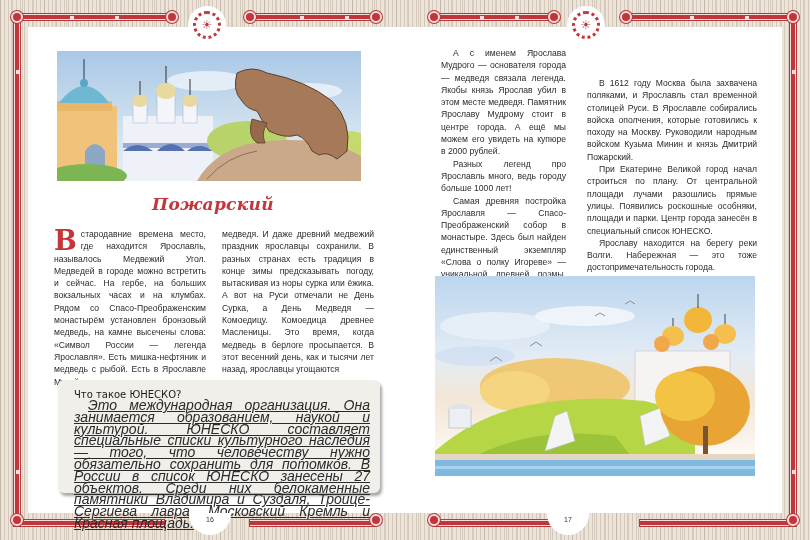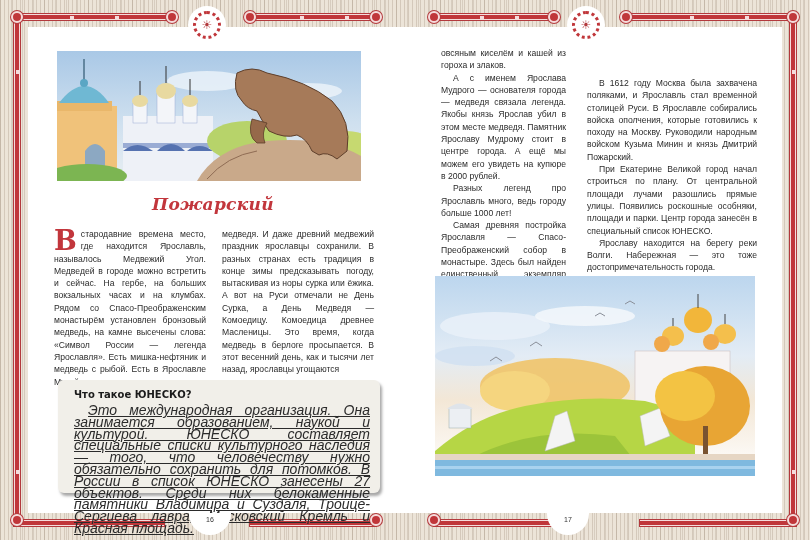--- a/index.html
+++ b/index.html
@@ -130,24 +130,23 @@
       position: absolute;
       left: 58px; top: 380px;
       width: 322px; height: 113px;
       background: #f1efe9;
       border-radius: 6px;
       box-shadow: 2px 3px 3px rgba(0,0,0,0.35);
       padding: 9px 10px 0 16px;
     }
     .sidebar-title {
       font-family: "DejaVu Sans", sans-serif;
-      font-weight: bold;
+      font-weight: normal;
       font-size: 10px;
       color: #1b1b1b;
-      margin-bottom: 5px;
     }
     .sidebar-body {
       font-style: italic;
       font-size: 14px;
       line-height: 11.8px;
       color: #2b2b2b;
       text-align: justify;
       text-indent: 14px;
       text-decoration: underline;
     }
@@ -257,21 +256,20 @@
 <div class="col col-2">
   <p class="noindent">медведя. И даже древний медвежий праздник ярославцы сохранили. В разных странах есть традиция в конце зимы предсказывать погоду, вытаскивая из норы сурка или ёжика. А вот на Руси отмечали не День Сурка, а День Медведя — Комоедицу. Комоедица древнее Масленицы. Это время, когда медведь в берлоге просыпается. В этот весенний день, как и тысячи лет назад, ярославцы угощаются</p>
 </div>
 
 <div class="sidebar">
   <div class="sidebar-title">Что такое ЮНЕСКО?</div>
   <div class="sidebar-body">Это международная организация. Она занимается образованием, наукой и культурой. ЮНЕСКО составляет специальные списки культурного наследия — того, что человечеству нужно обязательно сохранить для потомков. В России в список ЮНЕСКО занесены 27 объектов. Среди них белокаменные памятники Владимира и Суздаля, Троице-Сергиева лавра, Московский Кремль и Красная площадь.</div>
 </div>
 
 <div class="col col-3">
-  <p class="noindent">овсяным киселём и кашей из гороха и злаков.</p>
   <p>А с именем Ярослава Мудрого — основателя города — медведя связала легенда. Якобы князь Ярослав убил в этом месте медведя. Памятник Ярославу Мудрому стоит в центре города. А ещё мы можем его увидеть на купюре в 2000 рублей.</p>
   <p>Разных легенд про Ярославль много, ведь городу больше 1000 лет!</p>
   <p>Самая древняя постройка Ярославля — Спасо-Преображенский собор в монастыре. Здесь был найден единственный экземпляр «Слова о полку Игореве» — уникальной древней поэмы, которую вы обязательно ещё прочитаете.</p>
 </div>
 
 <div class="col col-4">
   <p>В 1612 году Москва была захвачена поляками, и Ярославль стал временной столицей Руси. В Ярославле собирались войска ополчения, которые готовились к походу на Москву. Руководили народным войском Кузьма Минин и князь Дмитрий Пожарский.</p>
   <p>При Екатерине Великой город начал строиться по плану. От центральной площади лучами разошлись прямые улицы. Появились роскошные особняки, площади и парки. Центр города занесён в специальный список ЮНЕСКО.</p>
   <p>Ярославу находится на берегу реки Волги. Набережная — это тоже достопримечательность города.</p>
 </div>

